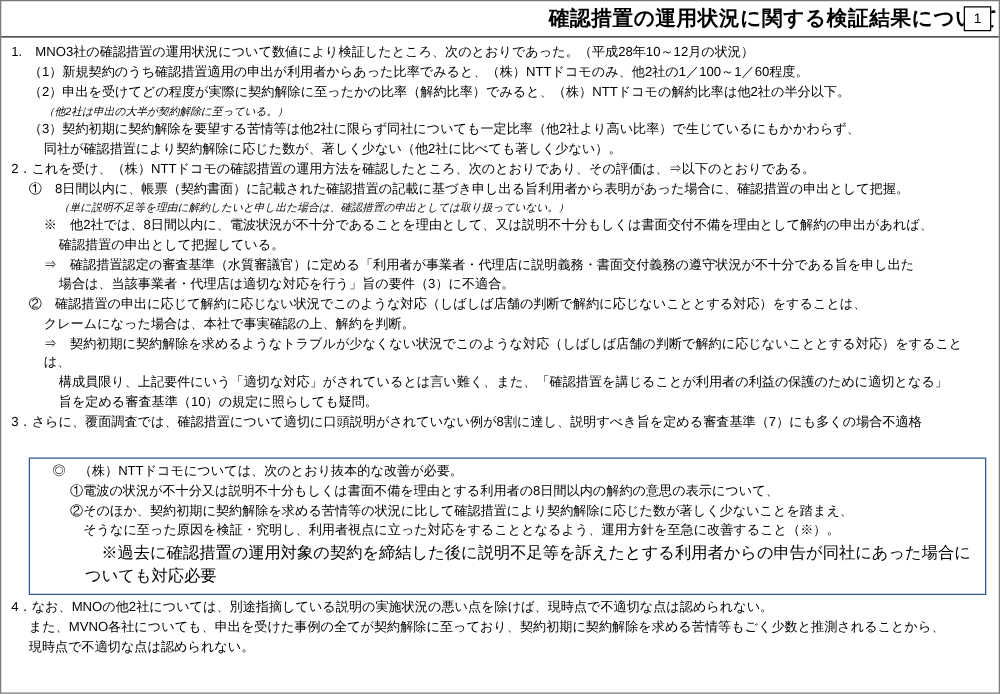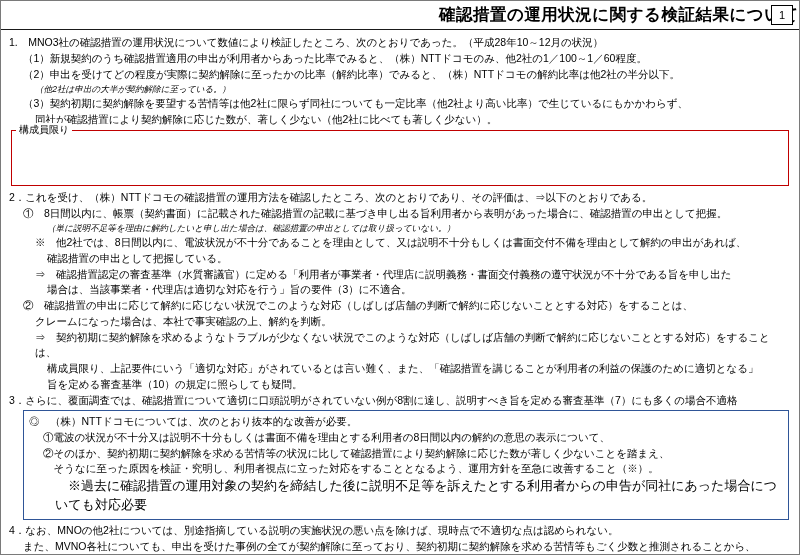--- a/index.html
+++ b/index.html
@@ -69,23 +69,23 @@
   .redbox-label {
     position: absolute;
     top: -8px;
     left: 4px;
     background: #ffffff;
     padding: 0 3px;
     font-size: 10px;
     color: #000;
   }
   .bluebox {
-    margin: 2px 2px 3px 14px;
+    margin: 20px 2px 3px 14px;
     border: 1.2px solid #2f5597;
-    padding: 3px 5px 4px 5px;
+    padding: 3px 5px 4px 18px;
   }
   .mini { font-size: 13px; }
 </style>
 </head>
 <body>
 
 <div class="page">
 
   <div class="title-bar">
     <div class="doc-title">確認措置の運用状況に関する検証結果について</div>
@@ -94,23 +94,20 @@
 
   <div class="body-area">
 
     <div class="para">1.　MNO3社の確認措置の運用状況について数値により検証したところ、次のとおりであった。（平成28年10～12月の状況）</div>
     <div class="para ind1">（1）新規契約のうち確認措置適用の申出が利用者からあった比率でみると、（株）NTTドコモのみ、他2社の1／100～1／60程度。</div>
     <div class="para ind1">（2）申出を受けてどの程度が実際に契約解除に至ったかの比率（解約比率）でみると、（株）NTTドコモの解約比率は他2社の半分以下。</div>
     <div class="para ind2 small">（他2社は申出の大半が契約解除に至っている。）</div>
     <div class="para ind1">（3）契約初期に契約解除を要望する苦情等は他2社に限らず同社についても一定比率（他2社より高い比率）で生じているにもかかわらず、</div>
     <div class="para ind2">同社が確認措置により契約解除に応じた数が、著しく少ない（他2社に比べても著しく少ない）。</div>
 
-    <div class="redbox">
-      <span class="redbox-label">構成員限り</span>
-    </div>
 
     <div class="para">2．これを受け、（株）NTTドコモの確認措置の運用方法を確認したところ、次のとおりであり、その評価は、⇒以下のとおりである。</div>
     <div class="para ind1">①　8日間以内に、帳票（契約書面）に記載された確認措置の記載に基づき申し出る旨利用者から表明があった場合に、確認措置の申出として把握。</div>
     <div class="para ind3 small">（単に説明不足等を理由に解約したいと申し出た場合は、確認措置の申出としては取り扱っていない。）</div>
     <div class="para ind2">※　他2社では、8日間以内に、電波状況が不十分であることを理由として、又は説明不十分もしくは書面交付不備を理由として解約の申出があれば、</div>
     <div class="para ind3">確認措置の申出として把握している。</div>
     <div class="para ind2">⇒　確認措置認定の審査基準（水質審議官）に定める「利用者が事業者・代理店に説明義務・書面交付義務の遵守状況が不十分である旨を申し出た</div>
     <div class="para ind3">場合は、当該事業者・代理店は適切な対応を行う」旨の要件（3）に不適合。</div>
     <div class="para ind1">②　確認措置の申出に応じて解約に応じない状況でこのような対応（しばしば店舗の判断で解約に応じないこととする対応）をすることは、</div>
     <div class="para ind2">クレームになった場合は、本社で事実確認の上、解約を判断。</div>

